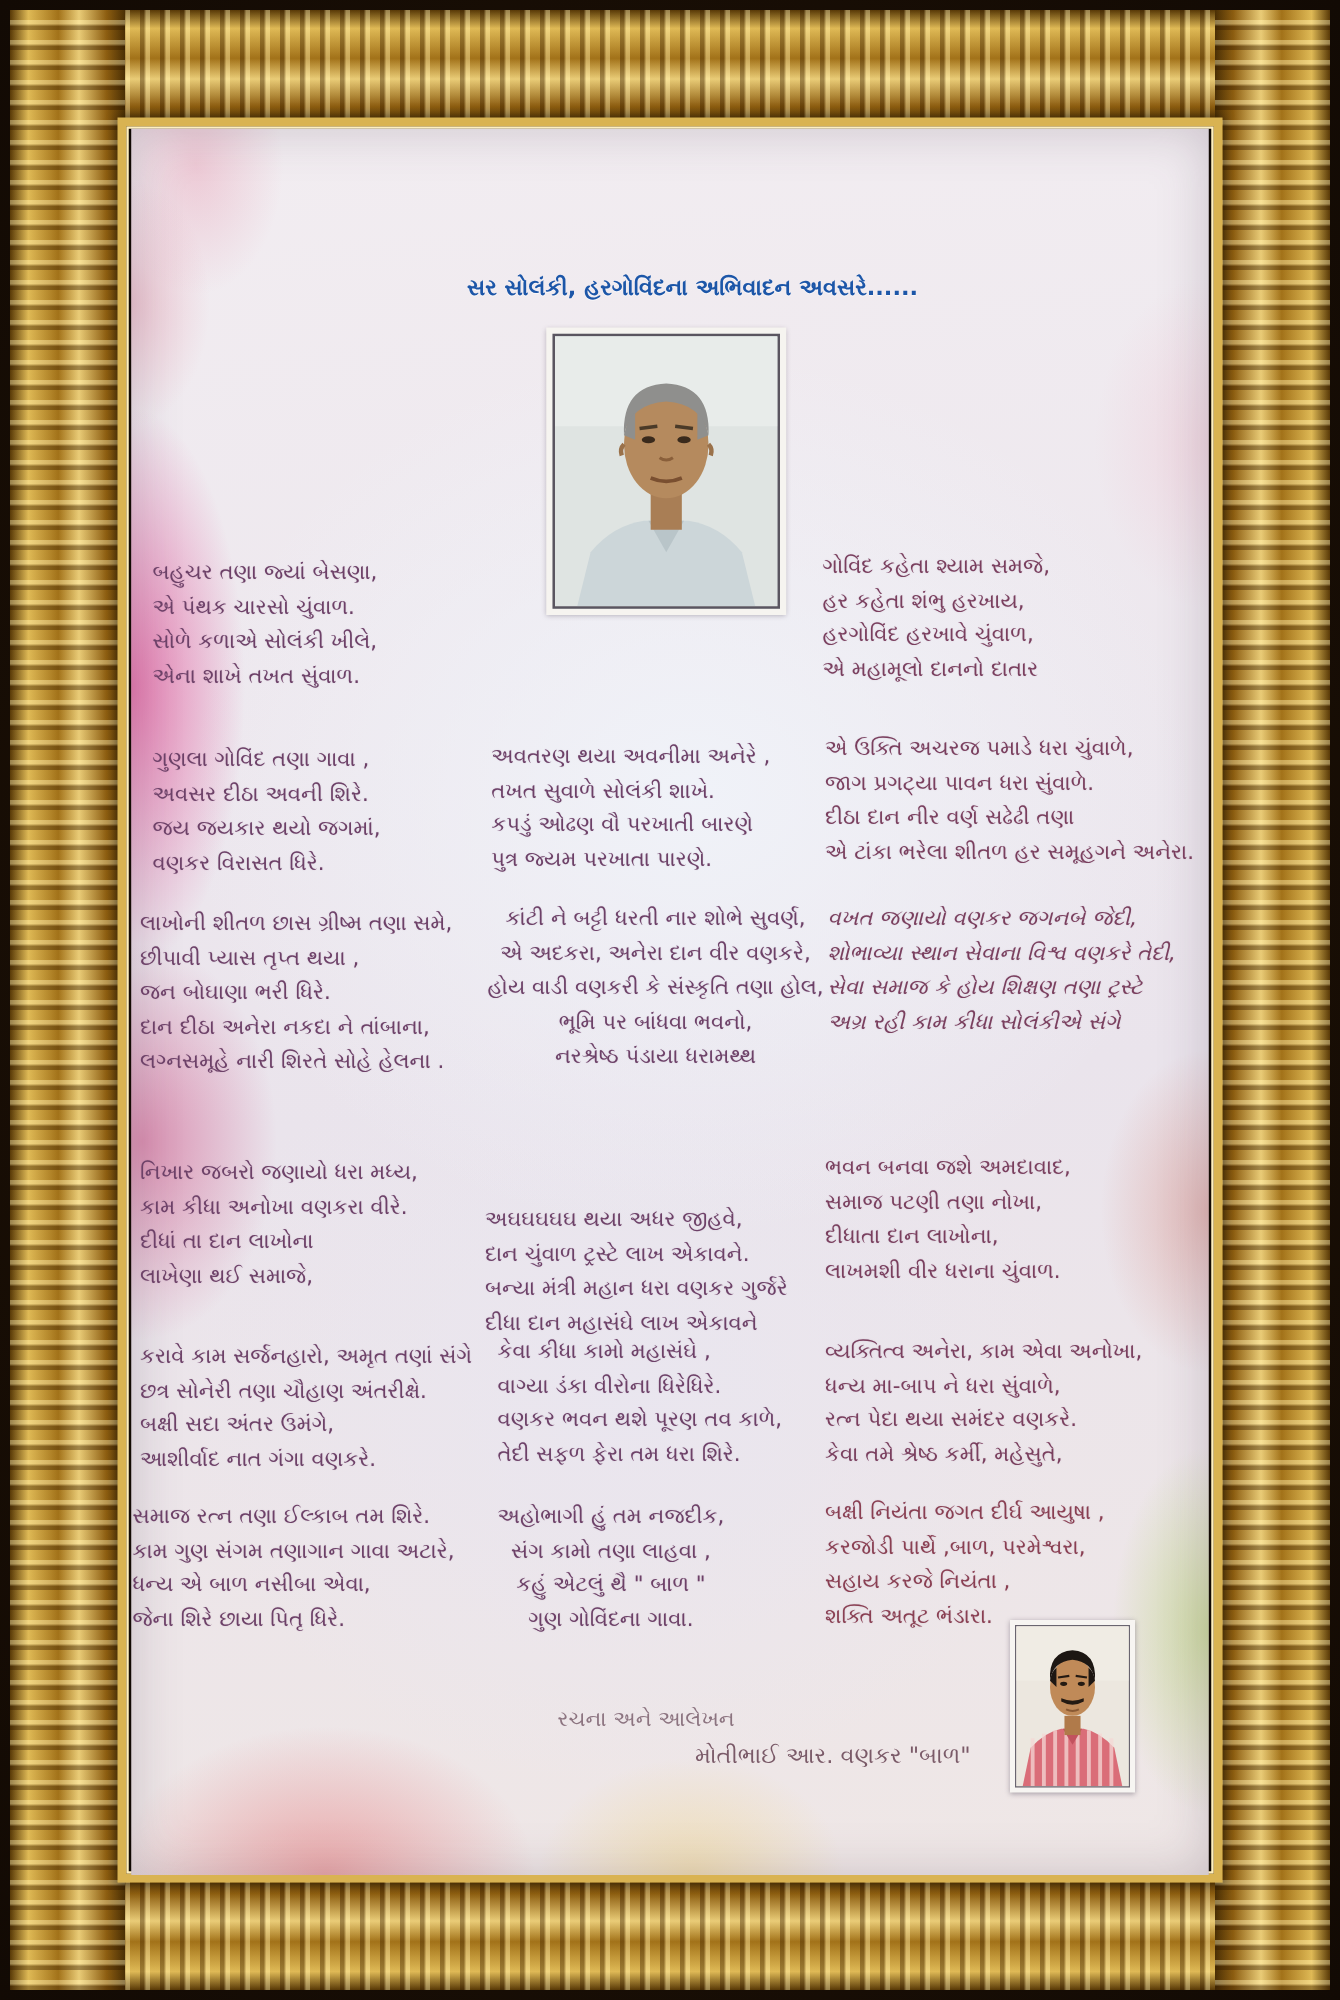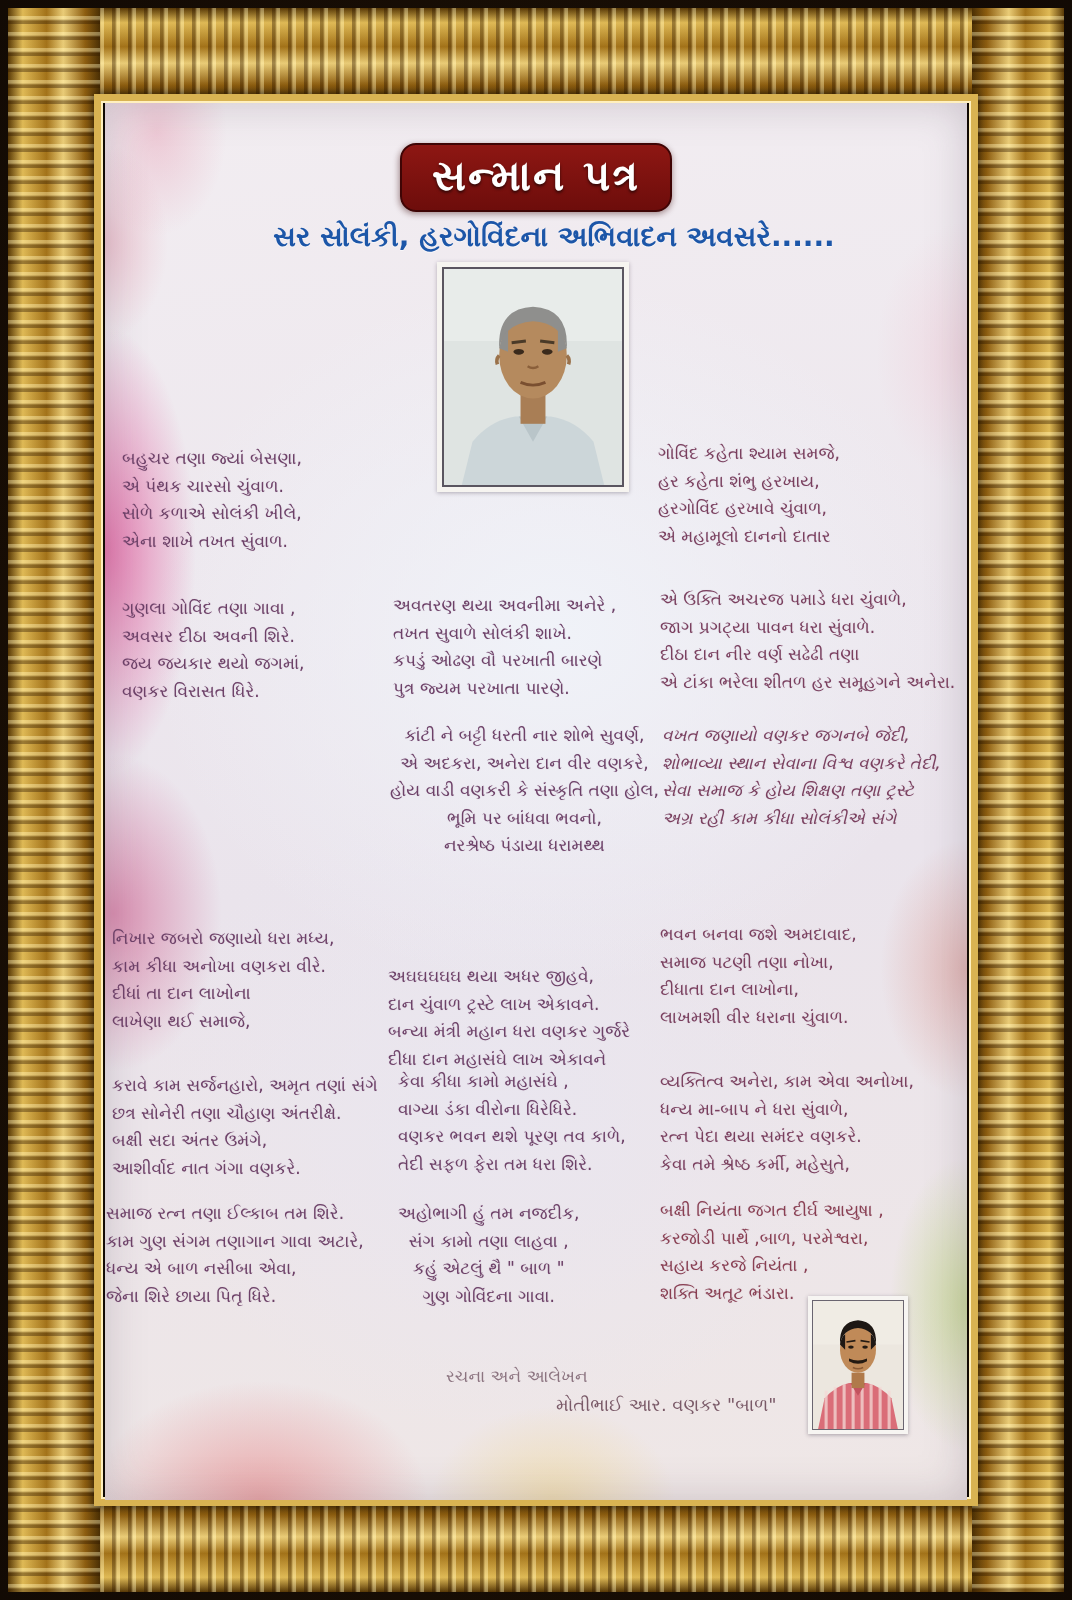--- a/index.html
+++ b/index.html
@@ -45,21 +45,21 @@
       linear-gradient(175deg,#f2edf1 0%,#eae4ec 55%,#efe7e6 100%);
     box-shadow:inset 0 0 40px rgba(90,70,90,0.25);}
 
   
   .title-badge{position:absolute;left:50%;top:143px;transform:translateX(-50%);
     background:linear-gradient(180deg,#8e1713 0%,#6d0d0b 100%);
     border:2px solid #3f0505;border-radius:16px;padding:6px 30px 10px 30px;
     color:#ffffff;font-size:42px;font-weight:bold;letter-spacing:2px;
     text-shadow:0 2px 3px rgba(0,0,0,0.6);box-shadow:0 2px 6px rgba(60,10,10,0.45);}
   .subtitle{position:absolute;left:105px;right:105px;top:220px;text-align:center;
-    color:#1c56a8;font-size:28px;font-weight:bold;text-shadow:0 1px 0 rgba(255,255,255,0.6);margin-left:36px;}
+    color:#1c56a8;font-size:18px;font-weight:bold;text-shadow:0 1px 0 rgba(255,255,255,0.6);margin-left:36px;}
 
   .photo-frame{position:absolute;left:437px;top:262px;width:192px;height:230px;
     background:#f6f4f0;padding:5px;box-sizing:border-box;
     box-shadow:0 1px 4px rgba(60,50,70,0.35);}
   .photo-inner{width:100%;height:100%;border:2px solid #5a5560;box-sizing:border-box;
     background:#dde2e0;overflow:hidden;}
   .photo-caption{position:absolute;left:390px;top:500px;width:290px;text-align:center;
     color:#1c56a8;font-size:23px;font-weight:bold;}
 
   .verse{position:absolute;white-space:pre-line;color:#6d4168;font-size:17px;
@@ -96,21 +96,20 @@
 <div class="scene">
 
   <div class="fs fs-top"></div>
   <div class="fs fs-bottom"></div>
   <div class="fs fs-left"></div>
   <div class="fs fs-right"></div>
   <div class="frame-lip"></div>
 
   <div class="paper"></div>
 
-  <div class="title-badge">સન્માન પત્ર</div>
   <div class="subtitle">સર    સોલંકી, હરગોવિંદના અભિવાદન અવસરે......</div>
 
   <div class="photo-frame">
     <div class="photo-inner">
       <svg width="100%" height="100%" viewBox="0 0 100 120" preserveAspectRatio="none">
         <rect x="0" y="0" width="100" height="120" fill="#dfe4e2"></rect>
         <rect x="0" y="0" width="100" height="40" fill="#e8ecea"></rect>
         <path d="M10 120 L16 96 Q26 84 40 82 L60 82 Q74 84 84 96 L90 120 Z" fill="#ccd6d9"></path>
         <path d="M42 82 L50 96 L58 82 Z" fill="#b9c5c9"></path>
         <rect x="43" y="70" width="14" height="16" fill="#a97e55"></rect>
@@ -143,20 +142,25 @@
 હરગોવિંદ હરખાવે ચુંવાળ,
 એ મહામૂલો દાનનો દાતાર</div>
   <div class="verse v5">એ ઉક્તિ અચરજ પમાડે ધરા ચુંવાળે,
 જાગ પ્રગટ્યા પાવન ધરા સુંવાળે.
 દીઠા દાન નીર વર્ણ સઢેઢી તણા
 એ ટાંકા ભરેલા શીતળ હર સમૂહગને અનેરા.</div>
   <div class="verse v4">અવતરણ થયા અવનીમા અનેરે ,
 તખત સુવાળે સોલંકી શાખે.
 કપડું ઓઢણ વૌ પરખાતી બારણે
 પુત્ર જ્યમ પરખાતા પારણે.</div>
+  <div class="verse v6">લાખોની શીતળ છાસ ગ્રીષ્મ તણા સમે,
+છીપાવી પ્યાસ તૃપ્ત થયા ,
+જન બોઘાણા ભરી ધિરે.
+દાન દીઠા અનેરા નકદા ને તાંબાના,
+લગ્નસમૂહે નારી શિરતે સોહે હેલના .</div>
   <div class="verse v7">કાંટી ને બટ્ટી ધરતી  નાર શોભે સુવર્ણ,
 એ અદકરા, અનેરા દાન વીર વણકરે,
 હોય વાડી વણકરી કે સંસ્કૃતિ તણા હોલ,
 ભૂમિ પર બાંધવા ભવનો,
 નરશ્રેષ્ઠ પંડાયા ધરામથ્થ</div>
   <div class="verse v8">વખત જણાયો વણકર જગનબે જેદી,
 શોભાવ્યા સ્થાન સેવાના વિશ્વ વણકરે તેદી,
 સેવા સમાજ કે હોય  શિક્ષણ તણા ટ્રસ્ટે
 અગ્ર રહી  કામ કીધા સોલંકીએ સંગે</div>
   <div class="verse v9">નિખાર  જબરો જણાયો ધરા મધ્ય,

